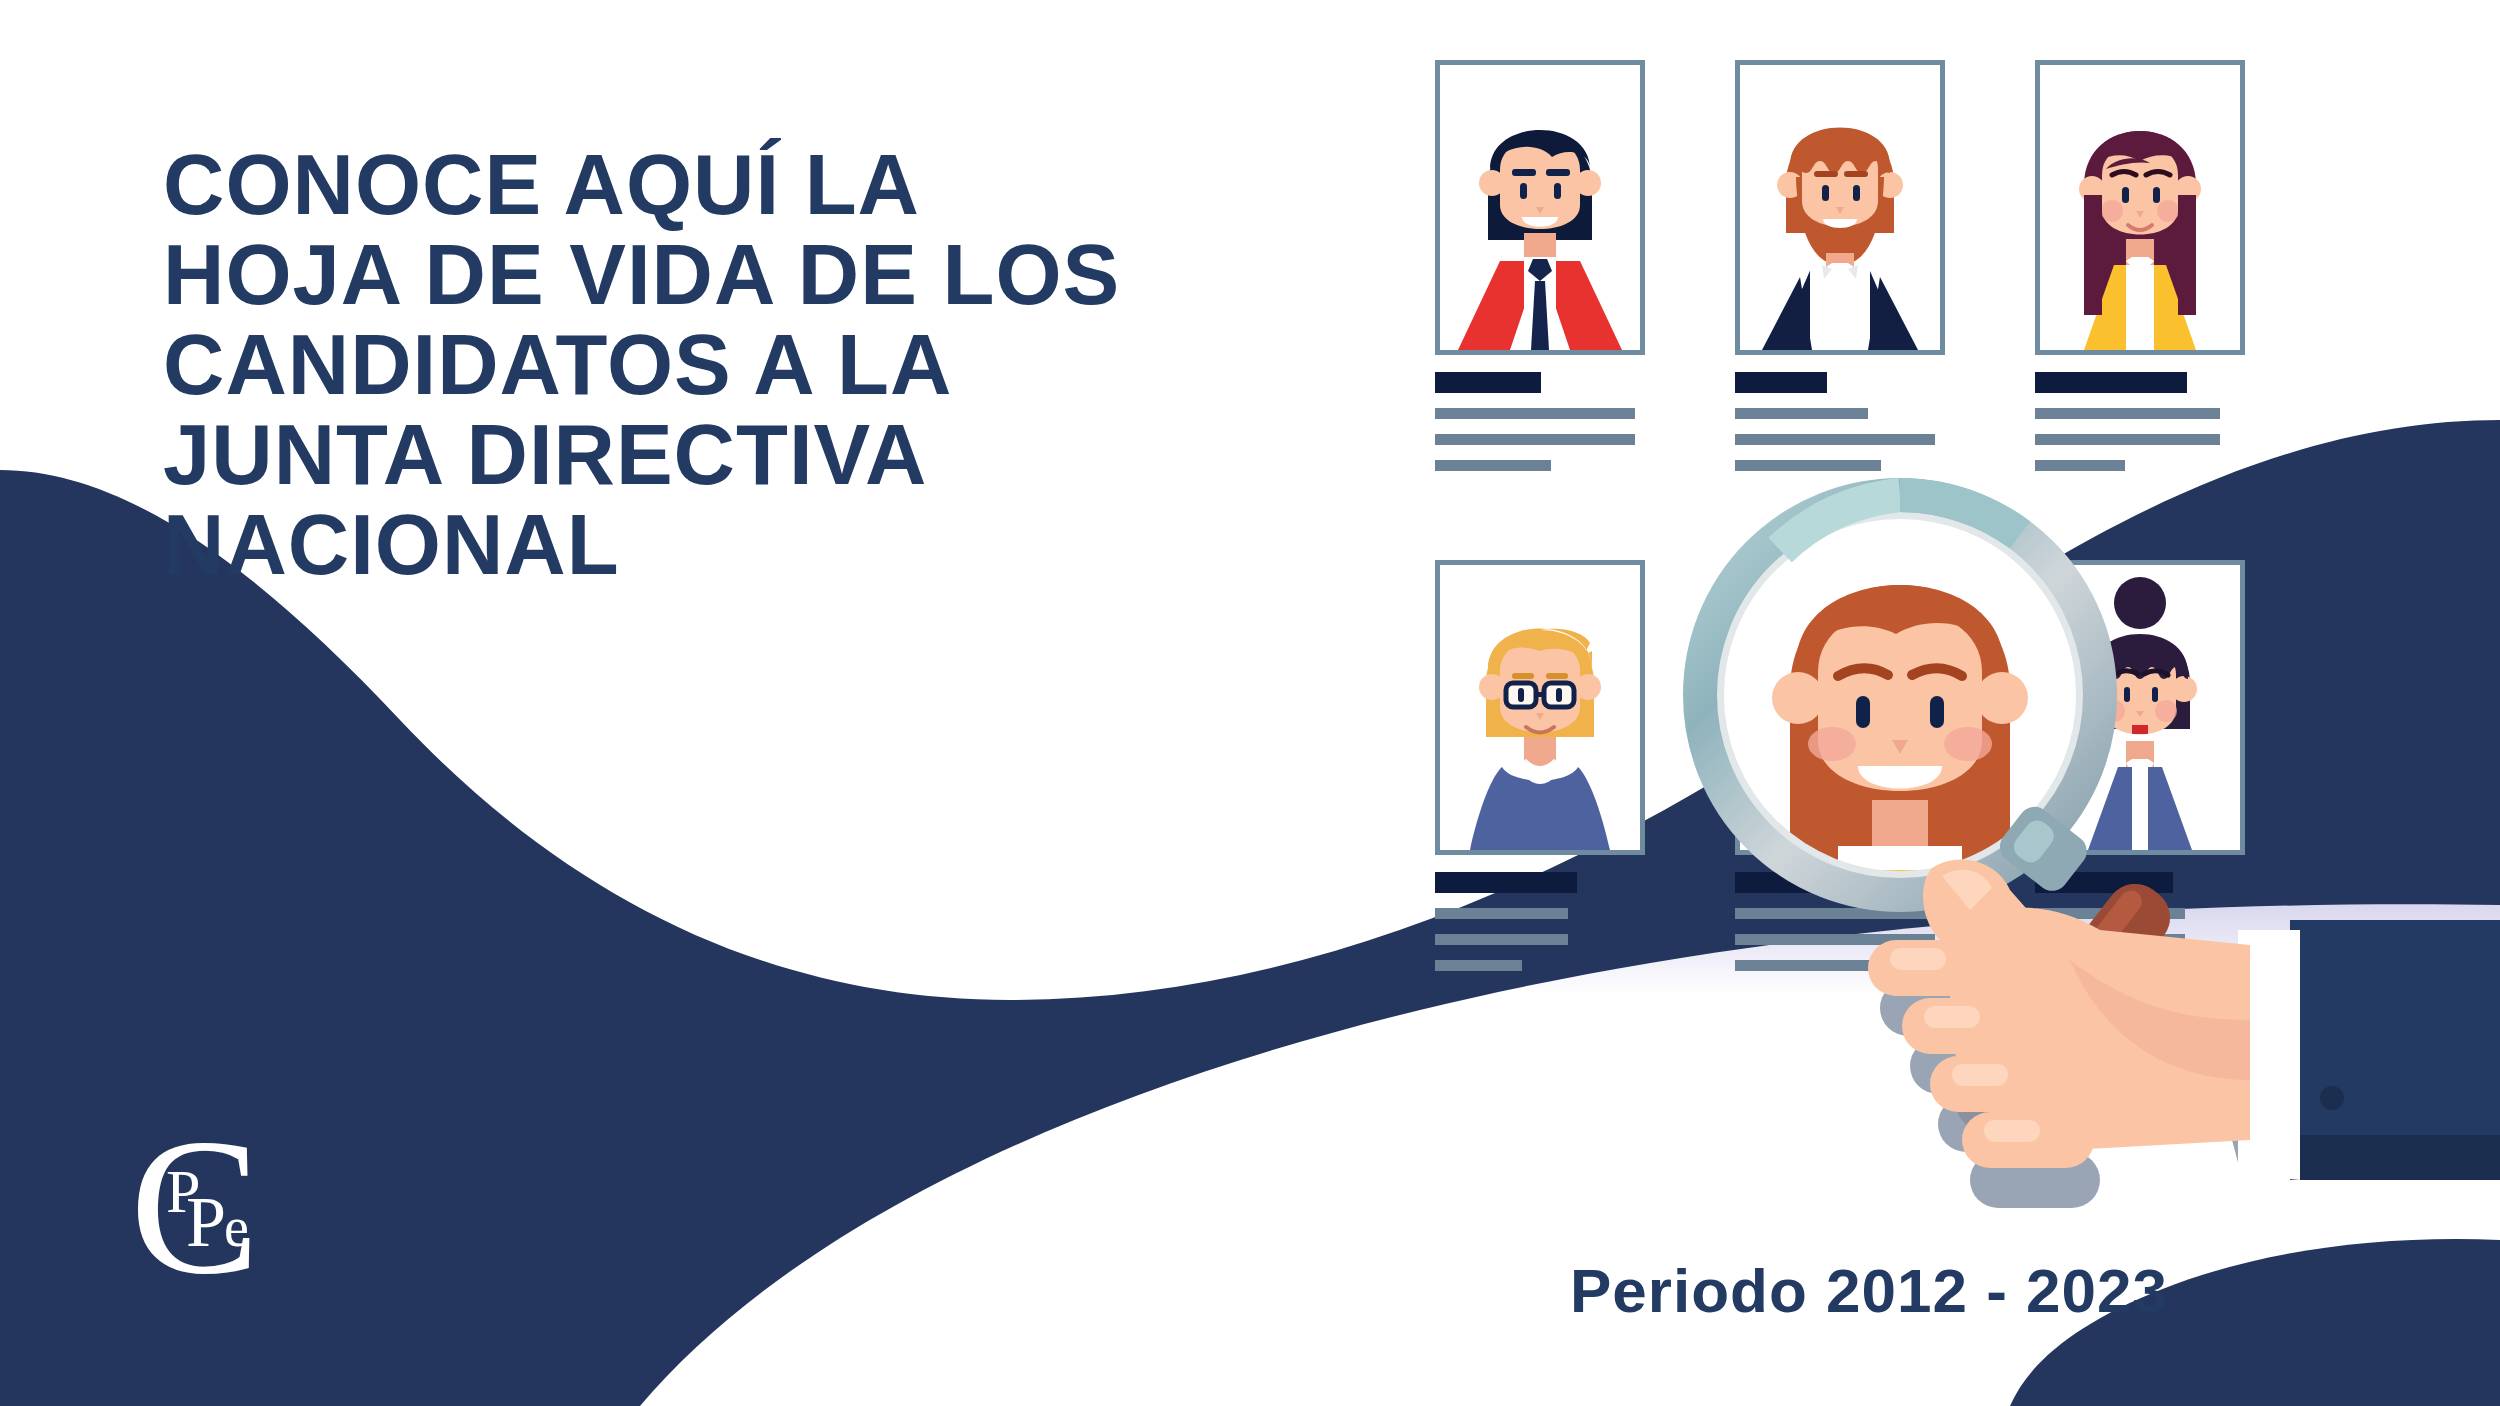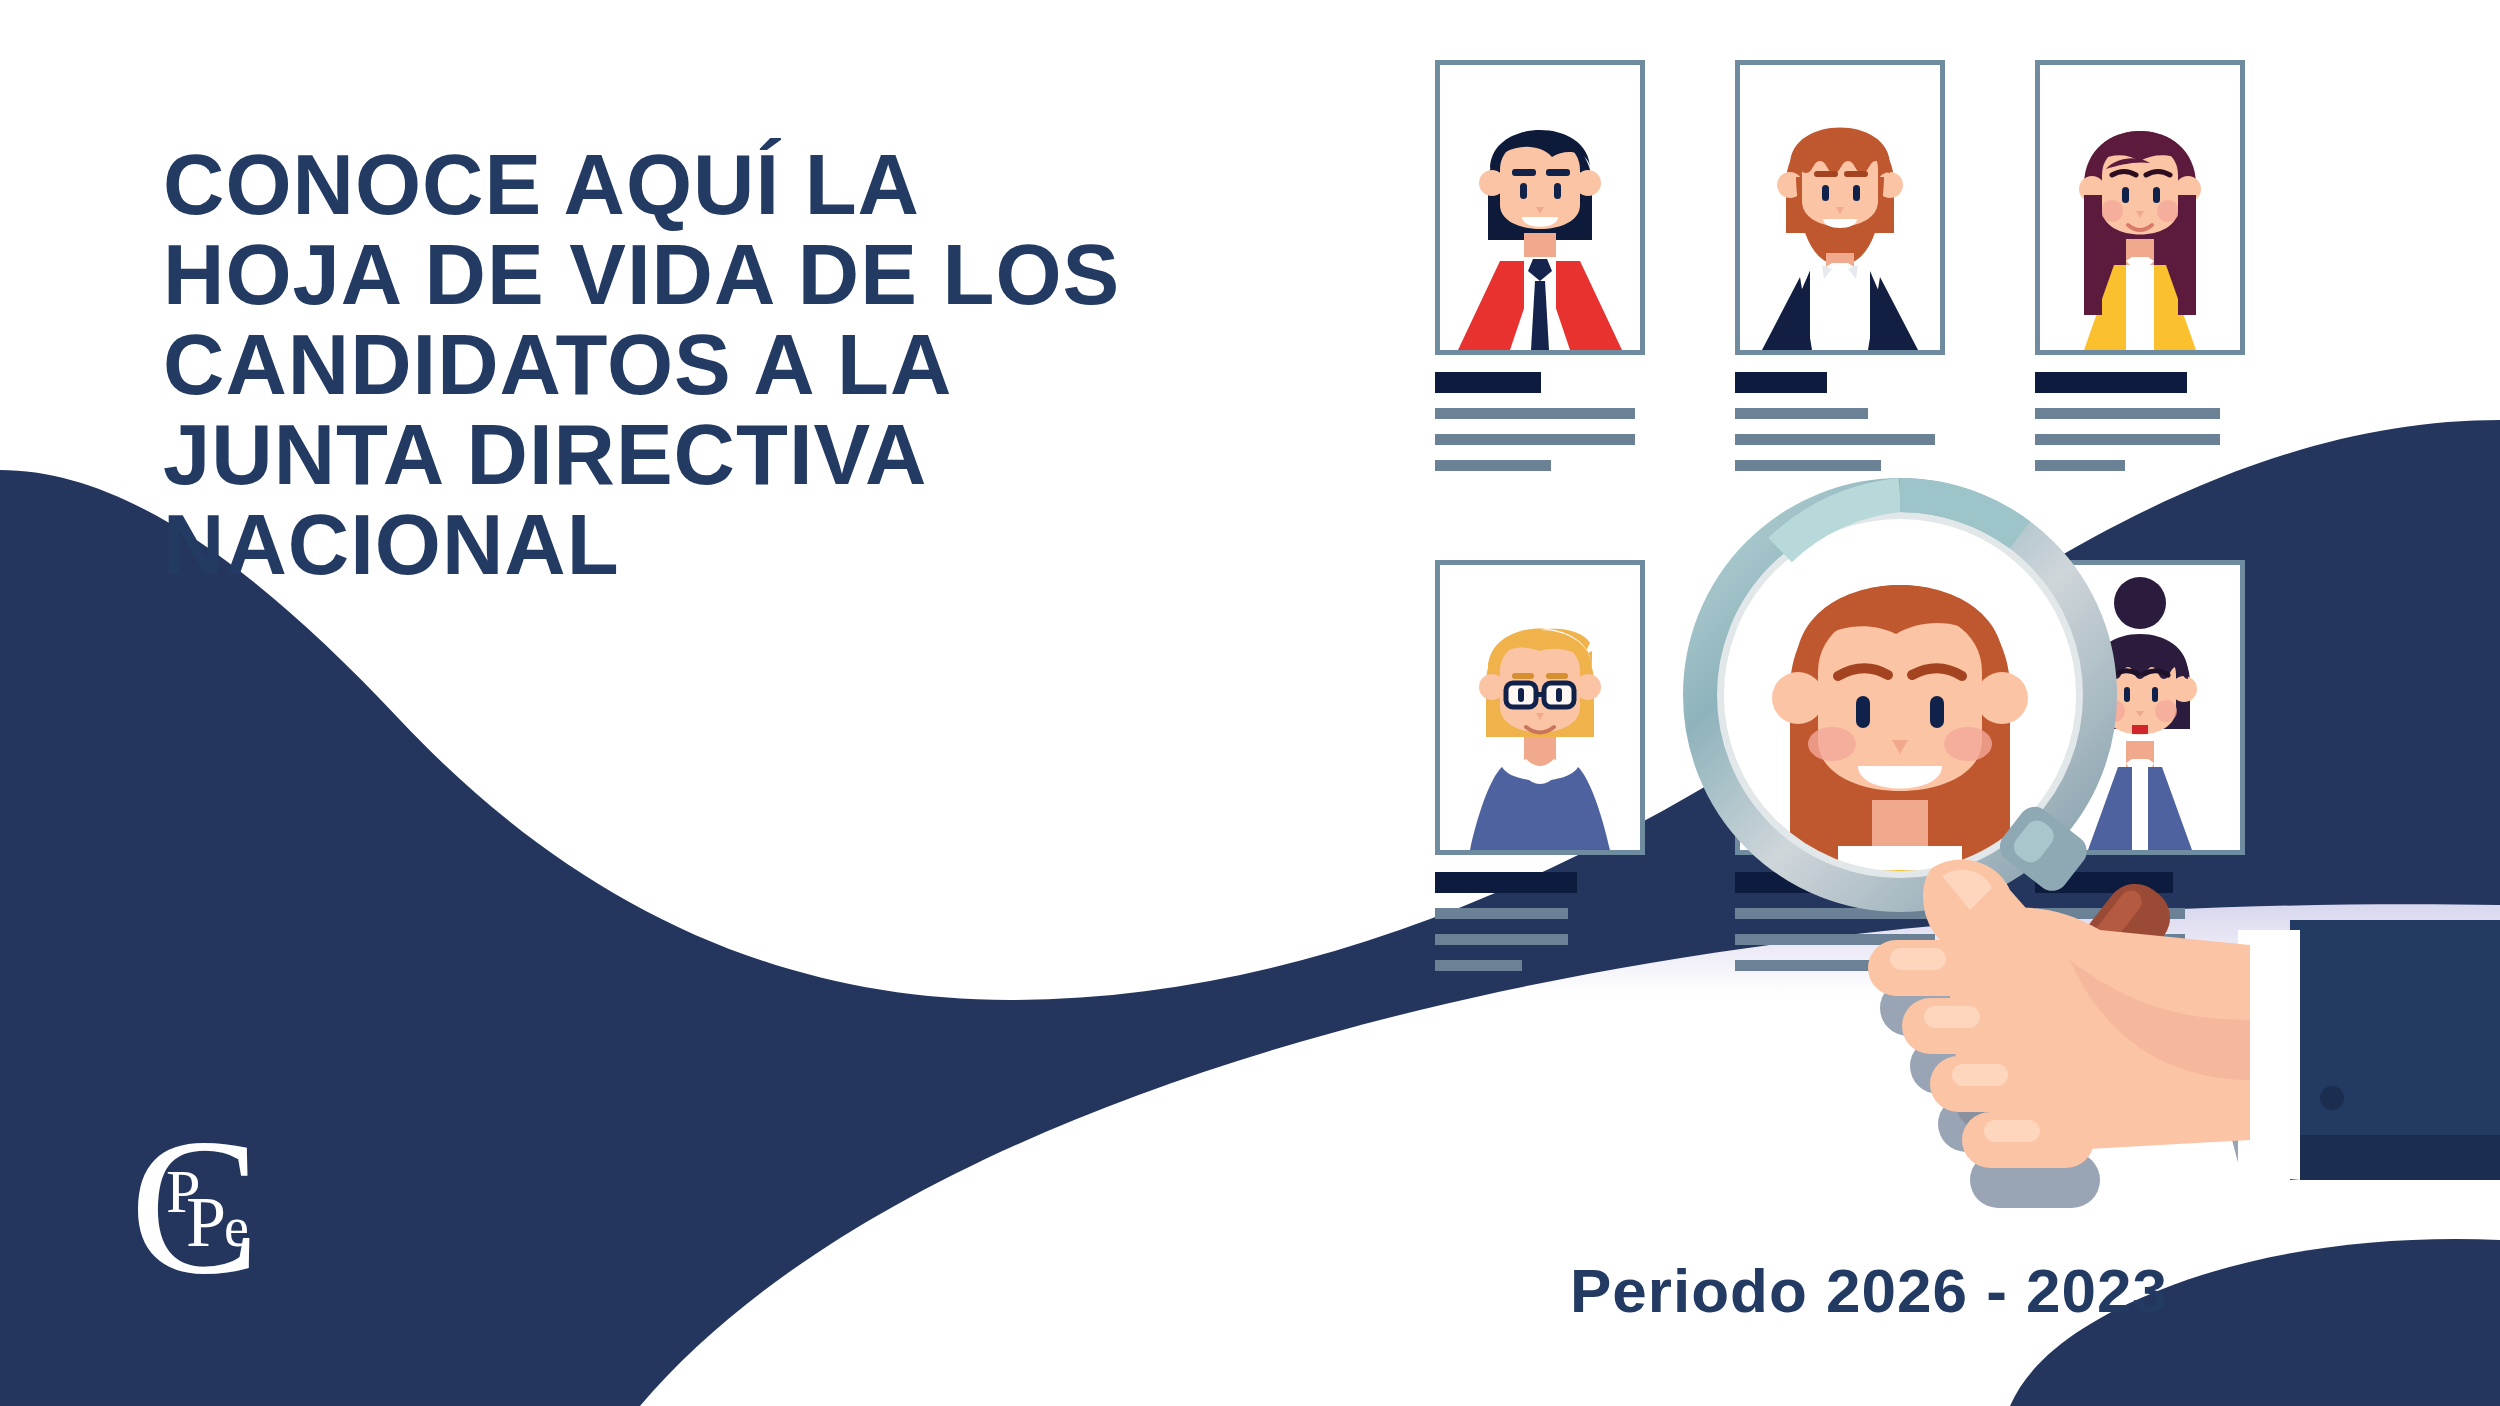--- a/index.html
+++ b/index.html
@@ -464,15 +464,15 @@
 
         <text x="0" y="152" font-family="Liberation Serif, serif" font-size="195" fill="#ffffff">C</text>
 
         <text x="36" y="92" font-family="Liberation Serif, serif" font-size="62" fill="#ffffff">P</text>
         <text x="56" y="126" font-family="Liberation Serif, serif" font-size="72" fill="#ffffff">P</text>
         <text x="94" y="126" font-family="Liberation Serif, serif" font-size="56" fill="#ffffff">e</text>
       </svg>
     </div>
   </div>
 
-  <div id="period">Periodo 2026 - 2023</div>
+  <div id="period">Periodo 2012 - 2023</div>
 
 </div>
 
 </body></html>

